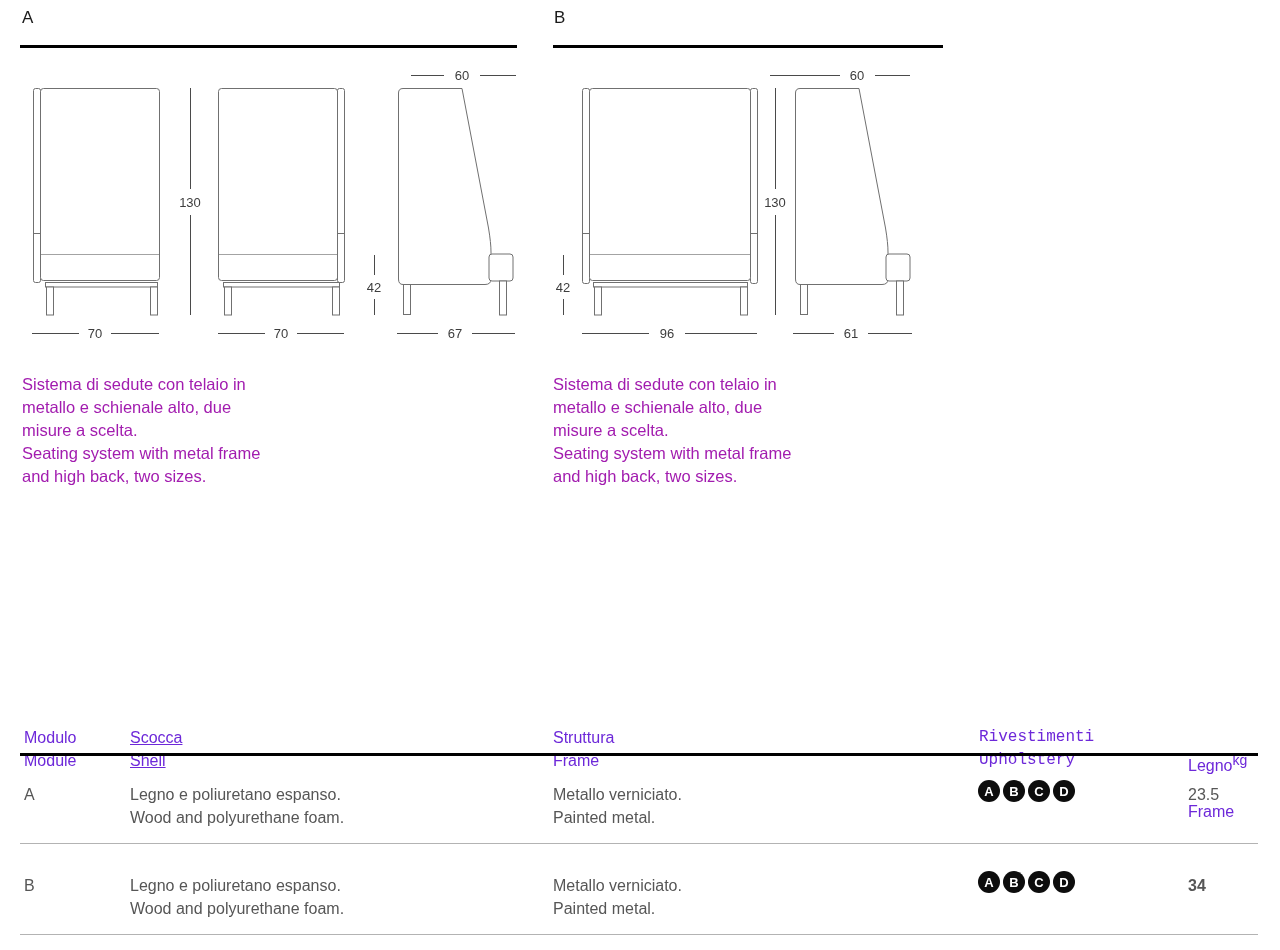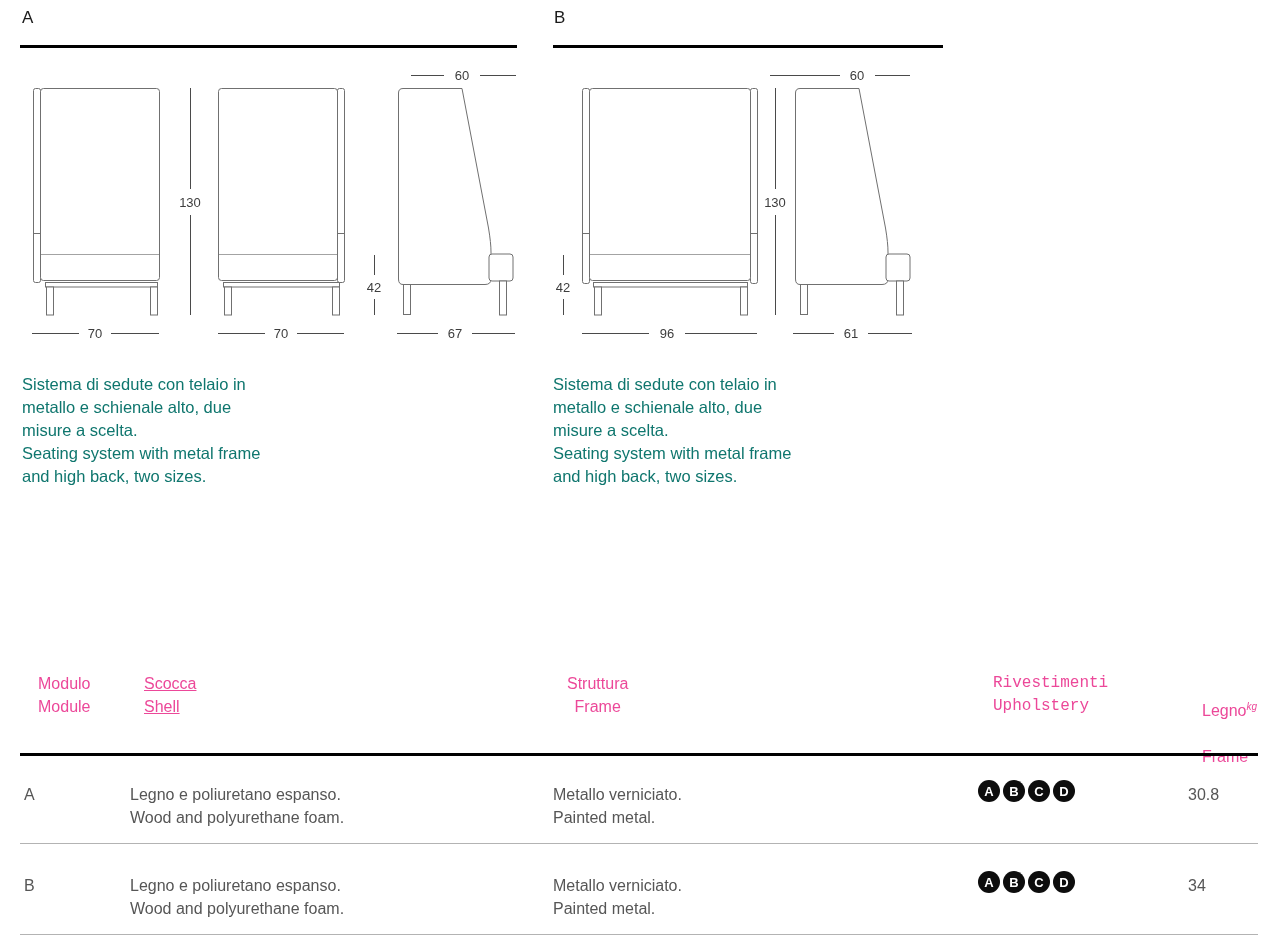--- a/index.html
+++ b/index.html
@@ -9,24 +9,24 @@
   }
   .sec-label{position:absolute;top:8px;font-size:17px;color:#1a1a1a;letter-spacing:.5px;}
   .sec-rule{position:absolute;top:45px;height:3px;background:#000;}
   .drawings{position:absolute;left:0;top:0;}
   .drawings .outline{fill:#ffffff;stroke:#707070;stroke-width:1;}
   .drawings .seat{stroke:#a3a3a3;stroke-width:1;fill:none;}
   .drawings .dim{stroke:#4a4a4a;stroke-width:1;}
   .drawings .dimtext{fill:#3d3d3d;font-size:13px;text-anchor:middle;font-family:"Liberation Sans",sans-serif;}
   .desc{
     position:absolute;top:373px;width:340px;font-size:16.5px;line-height:23px;
-    color:#0f766e;white-space:pre-line;
+    color:#a21caf;white-space:pre-line;
   }
-  .th{position:absolute;top:672px;font-size:16px;line-height:23px;color:#ec4899;white-space:pre-line;margin-left:14px;}
-  .sup{font-size:10px;vertical-align:super;font-style:italic;}
+  .th{position:absolute;top:726px;font-size:16px;line-height:23px;color:#6d28d9;white-space:pre-line;}
+  .sup{font-size:14px;vertical-align:super;}
   .rule-thick{position:absolute;left:20px;width:1238px;height:3px;background:#000;top:753px;}
   .rule-thin{position:absolute;left:20px;width:1238px;height:1px;background:#b3b3b3;}
   .cell{position:absolute;font-size:16px;line-height:23px;color:#565656;white-space:pre-line;}
   .badges{position:absolute;display:flex;gap:3px;}
   .badge{
     width:22px;height:22px;border-radius:50%;background:#0d0d0d;color:#fff;
     font-size:13px;font-weight:bold;display:flex;align-items:center;justify-content:center;
   }
 </style>
 </head>
@@ -161,21 +161,21 @@
   <div class="desc" style="left:553px;">Sistema di sedute con telaio in
 metallo e schienale alto, due
 misure a scelta.
 Seating system with metal frame
 and high back, two sizes.</div>
 
   <div class="th" style="left:24px;">Modulo
 Module</div>
   <div class="th" style="left:130px;text-decoration:underline;">Scocca
 Shell</div>
-  <div class="th" style="left:553px;text-align:center;">Struttura
+  <div class="th" style="left:553px;">Struttura
 Frame</div>
   <div class="th" style="left:979px;font-family:Liberation Mono, monospace;">Rivestimenti
 Upholstery</div>
   <div class="th" style="left:1188px;">
     <div><span>Legno</span><span class="sup">kg</span></div>
     <div>Frame</div>
   </div>
 
   <div class="rule-thick"></div>
 
@@ -183,32 +183,32 @@
   <div class="cell" style="left:130px;top:783px;">Legno e poliuretano espanso.
 Wood and polyurethane foam.</div>
   <div class="cell" style="left:553px;top:783px;">Metallo verniciato.
 Painted metal.</div>
   <div class="badges" style="left:978px;top:780px;">
     <span class="badge">A</span>
     <span class="badge">B</span>
     <span class="badge">C</span>
     <span class="badge">D</span>
   </div>
-  <div class="cell" style="left:1188px;top:783px;">30.8</div>
+  <div class="cell" style="left:1188px;top:783px;">23.5</div>
 
   <div class="rule-thin" style="top:843px;"></div>
 
   <div class="cell" style="left:24px;top:874px;">B</div>
   <div class="cell" style="left:130px;top:874px;">Legno e poliuretano espanso.
 Wood and polyurethane foam.</div>
   <div class="cell" style="left:553px;top:874px;">Metallo verniciato.
 Painted metal.</div>
   <div class="badges" style="left:978px;top:871px;">
     <span class="badge">A</span>
     <span class="badge">B</span>
     <span class="badge">C</span>
     <span class="badge">D</span>
   </div>
-  <div class="cell" style="left:1188px;top:874px;">34</div>
+  <div class="cell" style="left:1188px;top:874px;font-weight:bold;">34</div>
 
   <div class="rule-thin" style="top:934px;"></div>
 
 </div>
 
 </body></html>

